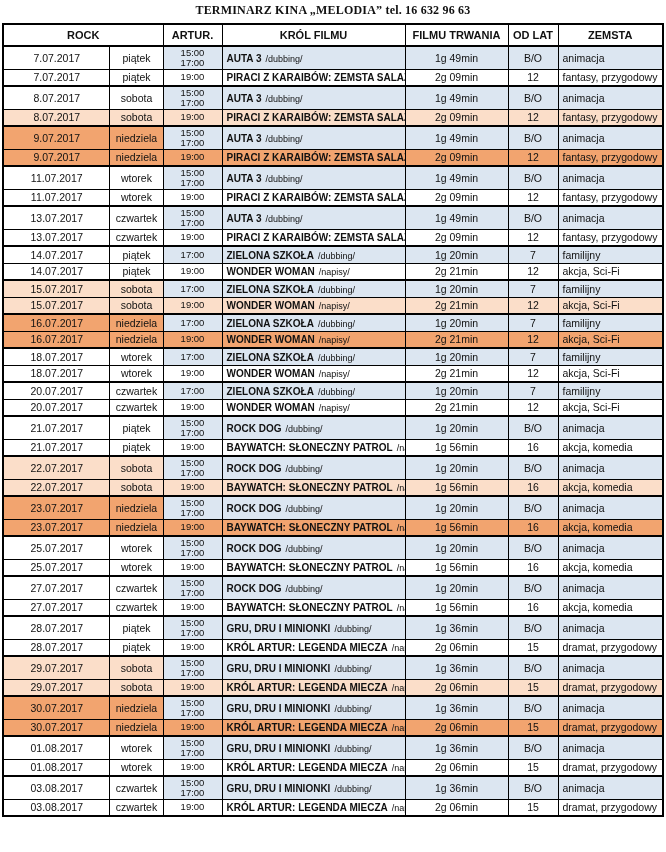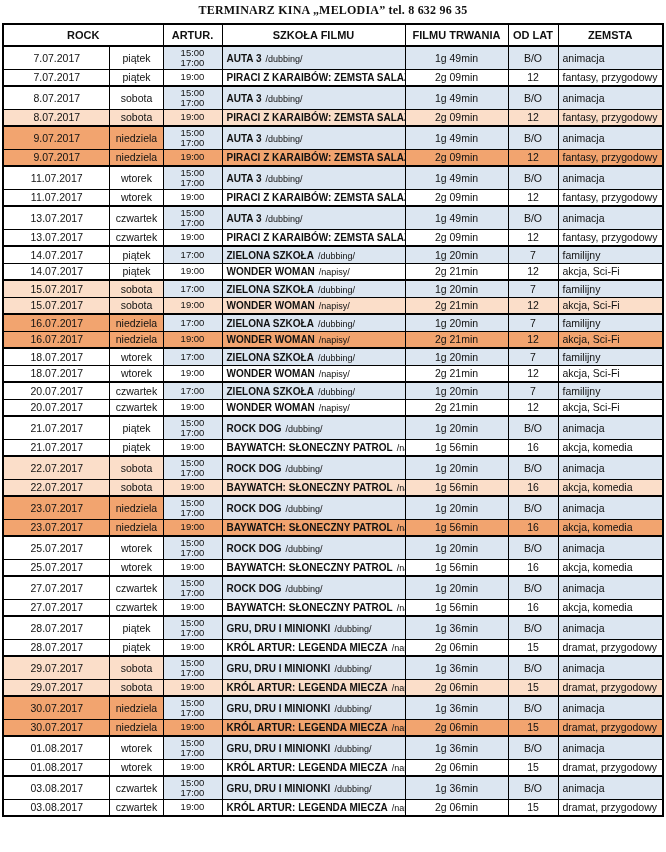--- a/index.html
+++ b/index.html
@@ -48,37 +48,37 @@
   .c-title,.c-genre{text-align:left;padding-left:4px;}
   .c-genre{font-size:10.5px;}
   .c-day{font-size:10.5px;}
   .c-time .t{font-size:9.5px;line-height:10px;}
   .movie{font-weight:bold;font-size:10px;}
   .ver{font-size:9px;margin-left:4px;}
 </style>
 </head>
 <body>
 
-<div class="page-title">TERMINARZ KINA „MELODIA” tel. 8 632 96 35</div>
+<div class="page-title">TERMINARZ KINA „MELODIA” tel. 16 632 96 63</div>
 
 <table class="schedule">
   <colgroup>
     <col style="width:107px">
     <col style="width:53px">
     <col style="width:59px">
     <col style="width:183px">
     <col style="width:103px">
     <col style="width:50px">
     <col style="width:105px">
   </colgroup>
   <thead>
     <tr>
       <th colspan="2">ROCK</th>
       <th>ARTUR.</th>
-      <th>SZKOŁA FILMU</th>
+      <th>KRÓL FILMU</th>
       <th>FILMU TRWANIA</th>
       <th>OD LAT</th>
       <th>ZEMSTA</th>
     </tr>
   </thead>
   <tbody>
       <tr class="double group-start">
     <td class="c-date" style="background: rgb(255, 255, 255);">7.07.2017</td>
     <td class="c-day" style="background: rgb(255, 255, 255);">piątek</td>
     <td class="c-time" style="background: rgb(220, 230, 241);">

